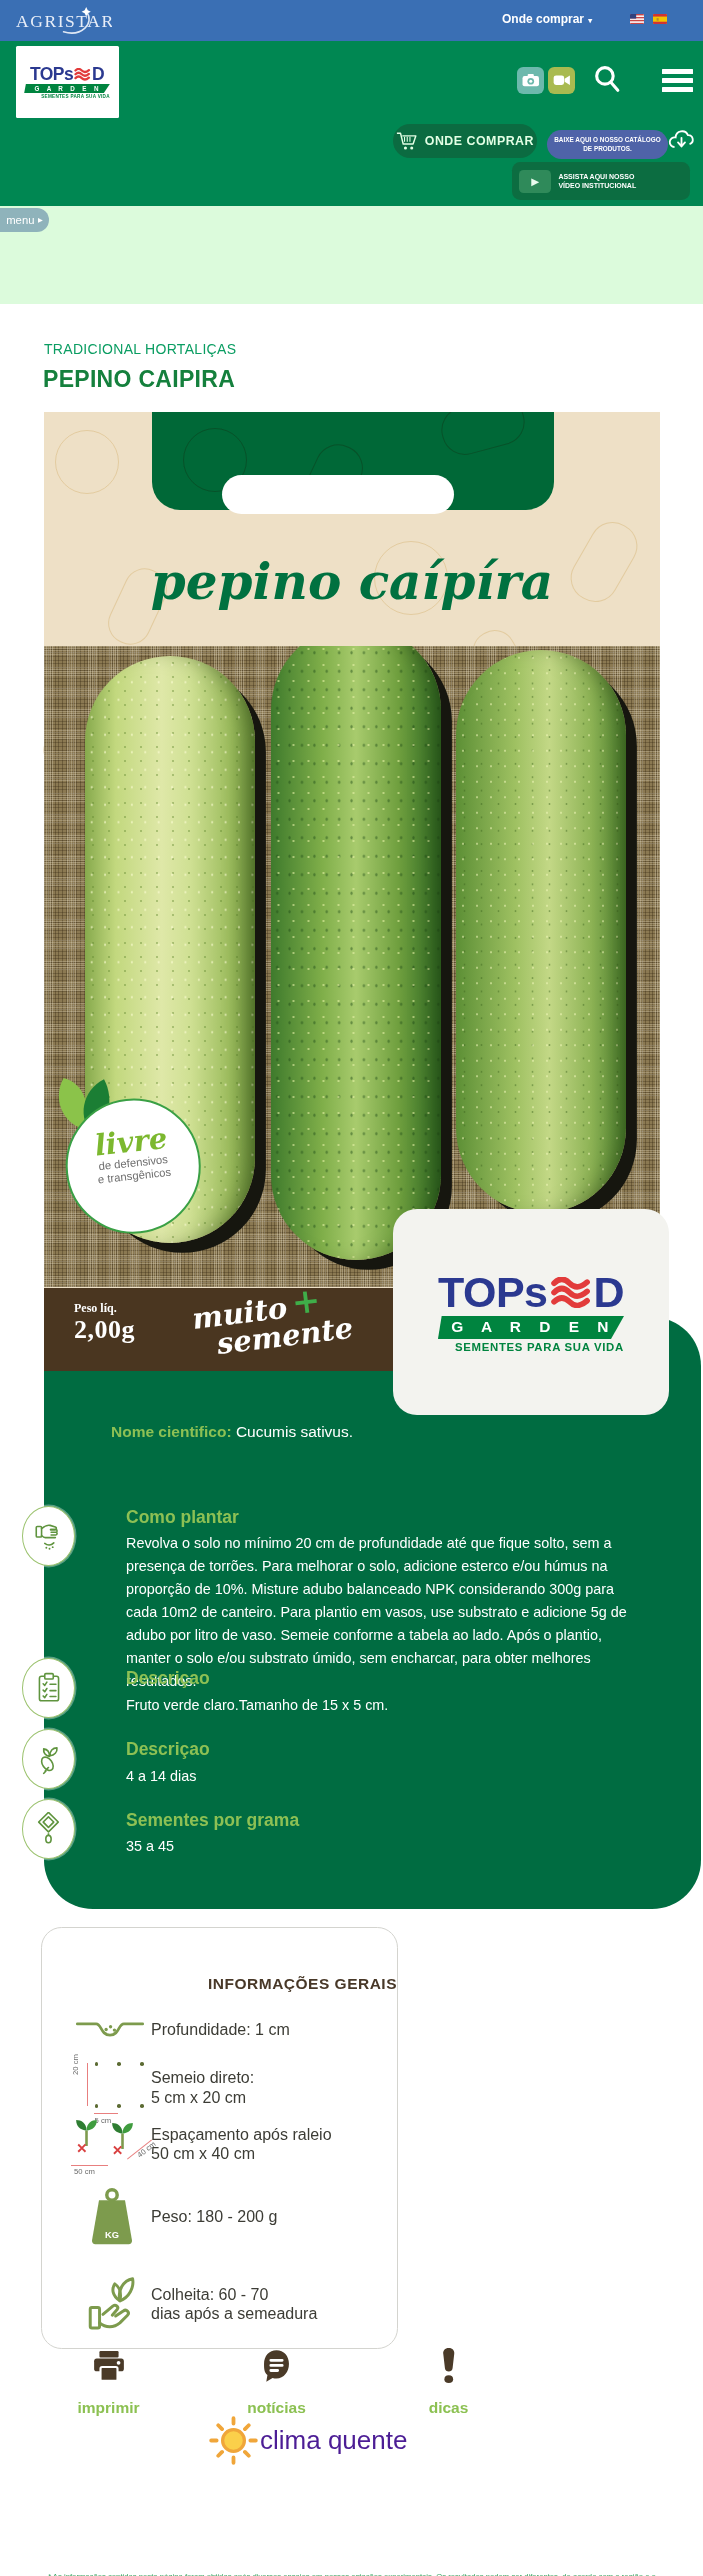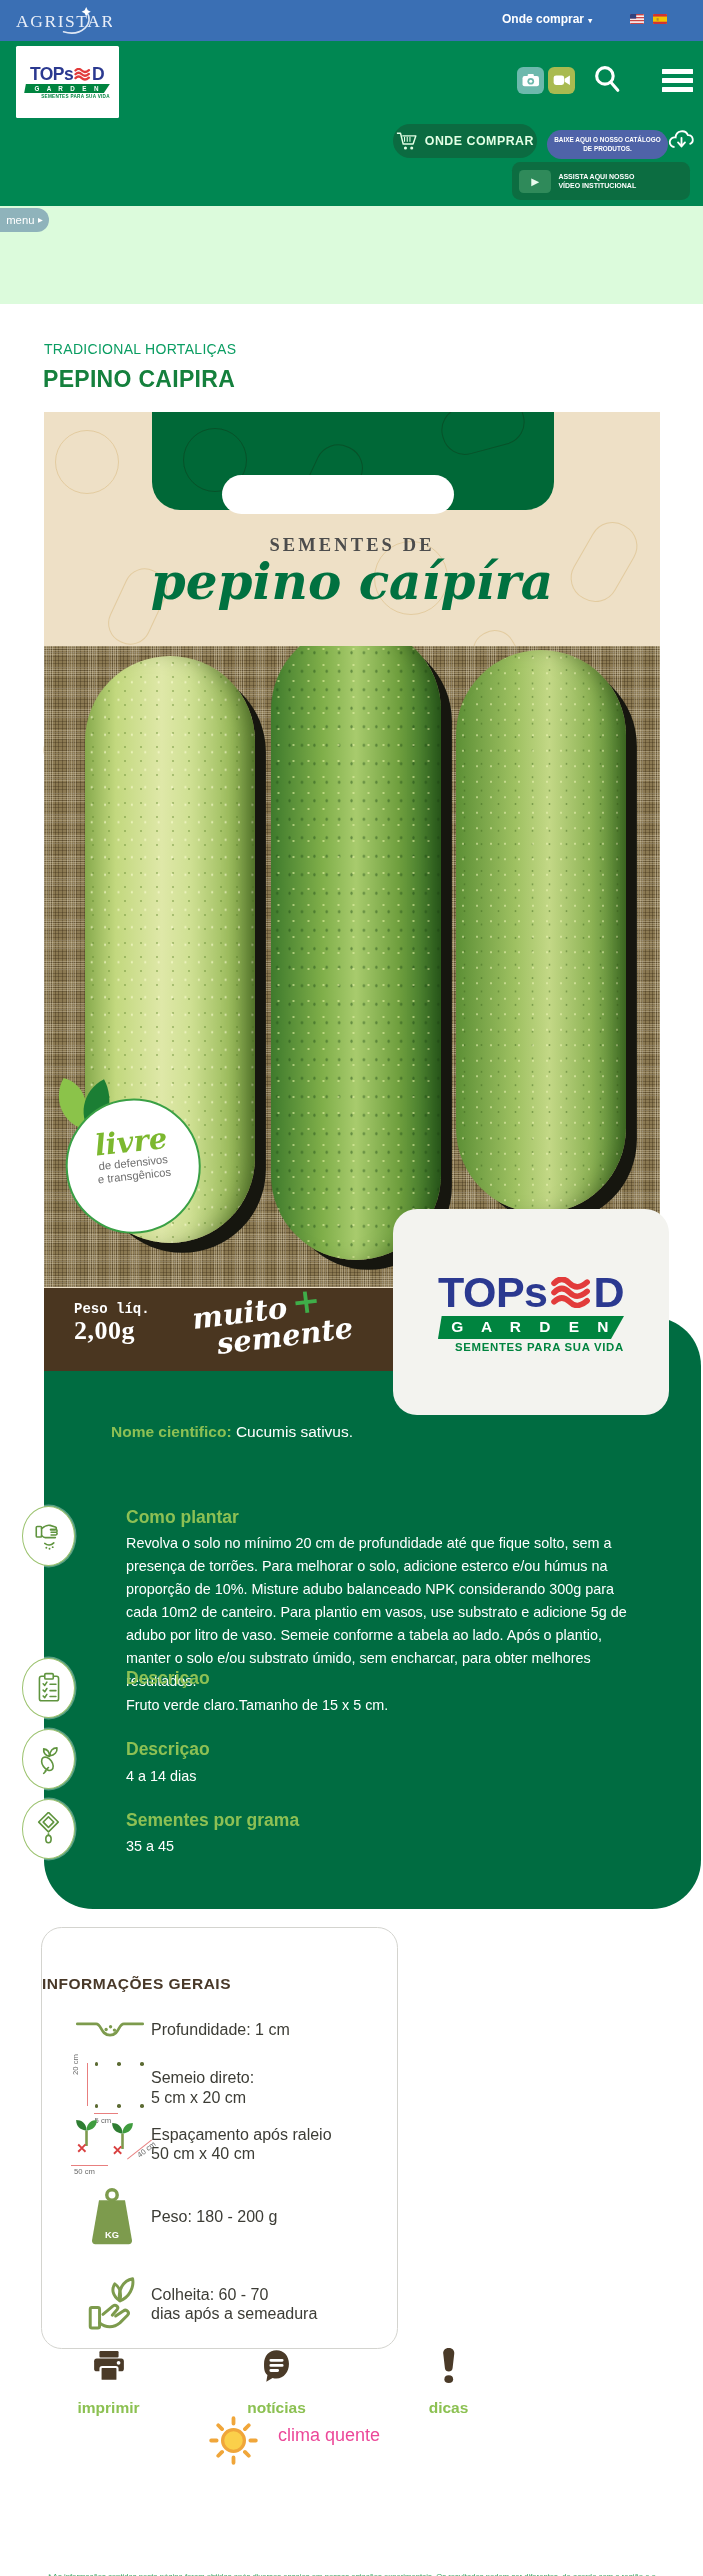--- a/index.html
+++ b/index.html
@@ -75,21 +75,21 @@
        radial-gradient(rgba(60,100,30,.45) 0.8px, transparent 1.3px),
        linear-gradient(90deg,#5c8f35 0%,#9fc162 35%,#c3d886 55%,#8cb254 80%,#4f8530 100%);
      background-size:14px 15.5px,17px 13.4px,100% 100%;}
   .badge{position:absolute;left:10.3px;top:662px;width:170px;height:170px;transform:rotate(-6deg);}
   .badge-circle{position:absolute;left:11.3px;top:24px;width:135px;height:135px;background:#fff;border-radius:50%;
                 border:2.6px solid #3aa045;box-sizing:border-box;text-align:center;}
   .badge-livre{margin-top:27px;color:#7cb82f;font-family:"DejaVu Serif",serif;font-style:italic;font-weight:bold;font-size:29px;line-height:1;}
   .badge-sub{color:#6f6f6f;font-size:11.3px;line-height:13.4px;}
   .brown{position:absolute;left:0;top:876px;width:616px;height:83px;background:#4a3620;}
   .peso{position:absolute;left:30px;top:13.4px;color:#fff;font-family:"Liberation Serif",serif;font-weight:bold;}
-  .peso-l1{font-size:14px;font-family:Liberation Mono, monospace;}
+  .peso-l1{font-size:12px;}
   .peso-l2{font-size:26px;letter-spacing:0.5px;line-height:1.1;}
   .promo{position:absolute;left:149px;top:1px;width:196px;transform:rotate(-7deg);
          color:#fff;font-family:"DejaVu Serif",serif;font-style:italic;font-weight:bold;font-size:29px;line-height:.95;}
   .promo .plus{display:inline-block;color:#3fae49;font-size:34px;font-style:normal;transform:translateY(-2.1px);margin-left:5.2px;}
   .promo .w2{margin-left:21.6px;}
   
   .big-logo-box{left:393px;top:1209px;width:276px;height:206px;background:#f3f3ef;border-radius:24px;z-index:5;
                 display:flex;align-items:center;justify-content:center;}
   
   .ts-logo{display:inline-flex;flex-direction:column;align-items:center;}
@@ -105,32 +105,32 @@
   .nome-line .lab{color:#8dc054;font-weight:bold;}
   .nome-line .val{color:#fff;}
   .sec-h{position:absolute;left:82px;color:#8dc054;font-weight:bold;font-size:17.5px;}
   .sec-b{position:absolute;left:82px;color:#fff;font-size:14.4px;line-height:23px;}
   .circ{position:absolute;left:-21.6px;width:53px;height:60px;background:#fff;border:1.5px solid #9cc36f;
         border-radius:50%;box-sizing:border-box;display:flex;align-items:center;justify-content:center;
         box-shadow:0 0 0 1.5px rgba(255,255,255,.35);}
   .circ svg{width:34px;height:34px;}
   
   .card{left:41px;top:1927px;width:357px;height:422px;background:#fff;border:1px solid #d4d4cf;border-radius:20.6px;z-index:2;box-sizing:border-box;}
-  .card-title{position:absolute;left:0;top:47px;width:100%;text-align:left;color:#483828;font-weight:bold;font-size:15.5px;letter-spacing:0.5px;}
+  .card-title{position:absolute;left:0;top:47px;width:100%;text-align:right;color:#483828;font-weight:bold;font-size:15.5px;letter-spacing:0.5px;}
   .crow-t{position:absolute;color:#3c3c35;font-size:16px;line-height:19.6px;}
   .red-line{position:absolute;background:#e87f7f;}
   .red-lab{position:absolute;color:#6b6b6b;font-size:7.7px;}
   .dot{position:absolute;width:3.6px;height:3.6px;border-radius:50%;background:#5c6b33;}
   .kg-span{position:absolute;left:0;bottom:8.2px;width:100%;text-align:center;color:#fff;font-weight:bold;font-size:9.3px;}
   .redx{position:absolute;color:#d94040;font-size:13.4px;font-weight:bold;}
   
   .action{display:flex;flex-direction:column;align-items:center;cursor:pointer;}
   .action-lab{margin-top:16px;color:#8cc152;font-weight:bold;font-size:15.5px;}
   
-  .clima-txt{left:278px;top:2425px;color:#ec4899;font-size:18px;}
+  .clima-txt{left:260px;top:2425px;color:#4c1d95;font-size:26px;}
   
   .disc{left:44px;top:2570px;width:616px;text-align:center;color:#36a15e;font-size:7.7px;line-height:13.4px;}
 </style>
 </head>
 <body>
 
 <div id="page">
 
   <div class="abs topbar">
     <svg class="abs" style="left:14.4px;top:4.1px" width="98" height="33" viewBox="0 0 190 64">
@@ -256,21 +256,20 @@
     <div class="veg" style="left:330px;top:129px;width:72px;height:72px;border-radius:50%"></div>
     <div class="veg" style="left:438px;top:216px;width:41px;height:77px;border-radius:20.6px;transform:rotate(-30deg)"></div>
 
     <div class="gtab">
       <div class="gveg" style="left:31px;top:15.5px;width:62px;height:62px;border-radius:50%"></div>
       <div class="gveg" style="left:155px;top:31px;width:46px;height:82px;border-radius:23px;transform:rotate(25deg)"></div>
       <div class="gveg" style="left:289px;top:-10.3px;width:82px;height:46px;border-radius:23px;transform:rotate(-15deg)"></div>
     </div>
     <div class="hang-slot"></div>
 
-    <div class="sementes-de">SEMENTES DE</div>
     <div class="pname">pepino caípíra</div>
 
     <div class="photo">
       <div class="cuke cuke1"></div>
       <div class="cuke cuke2"></div>
       <div class="cuke cuke3"></div>
     </div>
 
     <div class="badge">
       <svg class="abs" style="left:0;top:-7.2px" width="77" height="82" viewBox="0 0 80 90">

